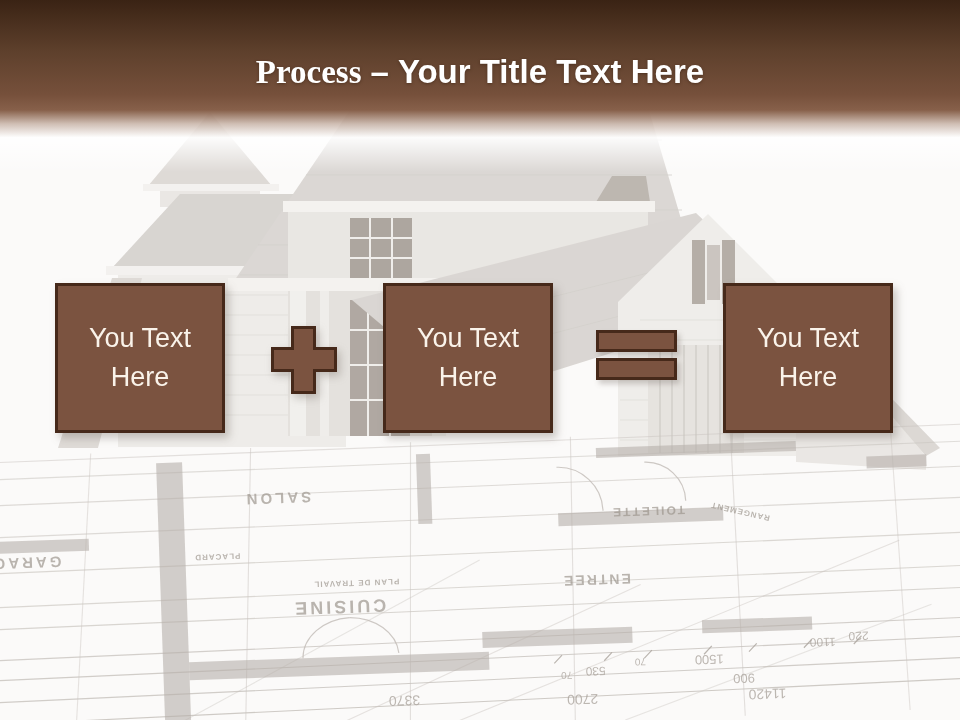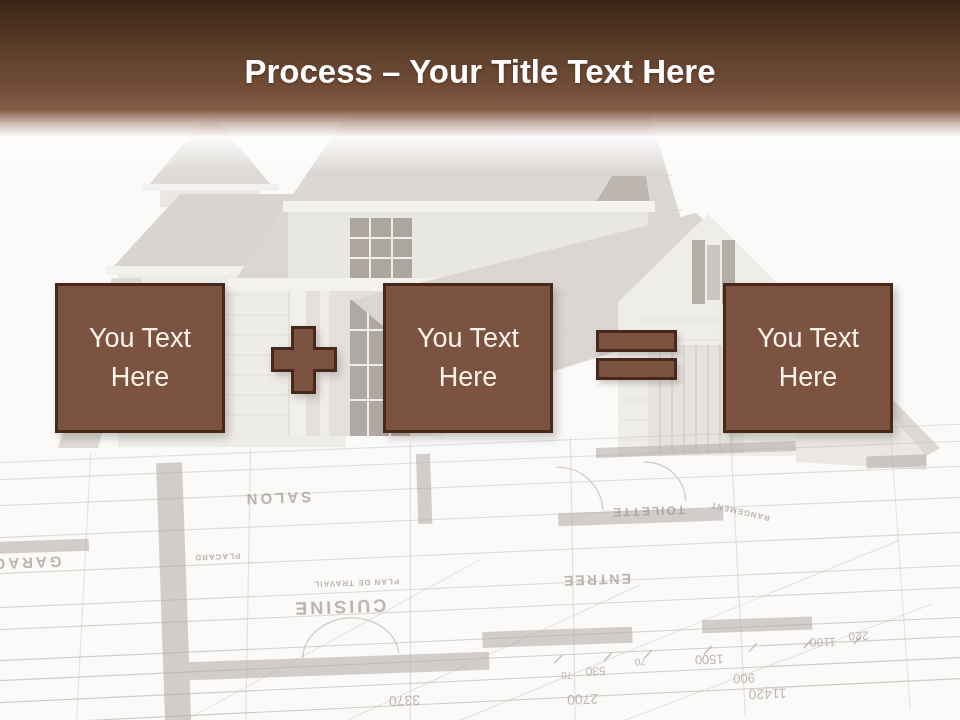--- a/index.html
+++ b/index.html
@@ -37,21 +37,21 @@
       rgba(255,255,255,0) 100%);
     pointer-events:none;
   }
   .title{
     position:absolute;left:0;top:52px;width:100%;z-index:4;
     text-align:center;color:var(--title-text);
     font-size:33px;line-height:40px;
     text-shadow:0 1px 3px rgba(55,32,18,.55);
     white-space:nowrap;
   }
-  .t-bold{font-weight:bold;}
+  .t-bold{font-weight:bold;font-family:Liberation Serif, serif;}
   .t-sep{font-weight:bold;margin:0 9px;}
   .t-rest{font-weight:bold;}
   
   .pbox{
     position:absolute;top:283px;width:170px;height:150px;z-index:5;
     box-sizing:border-box;border:3px solid var(--box-border);
     background:var(--box-fill);
     box-shadow:4px 5px 8px rgba(110,100,92,.35);
     display:flex;align-items:center;justify-content:center;text-align:center;
     color:var(--box-text);font-size:27px;line-height:39px;

